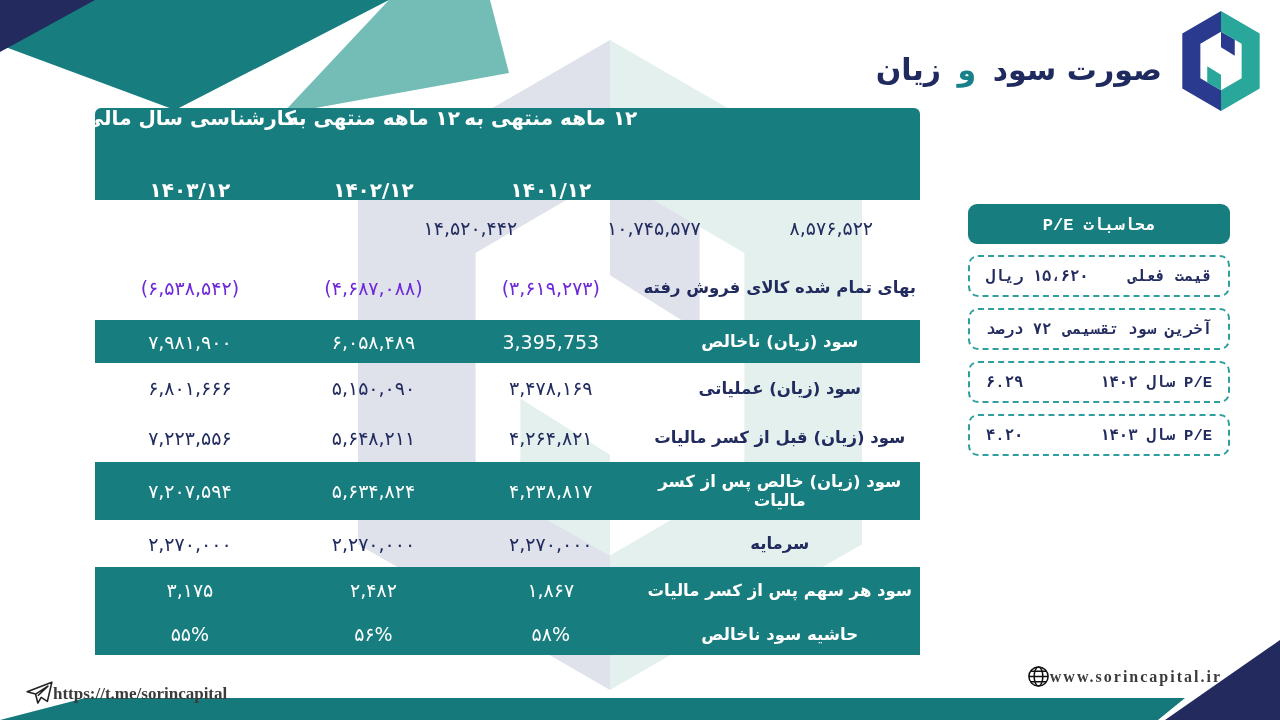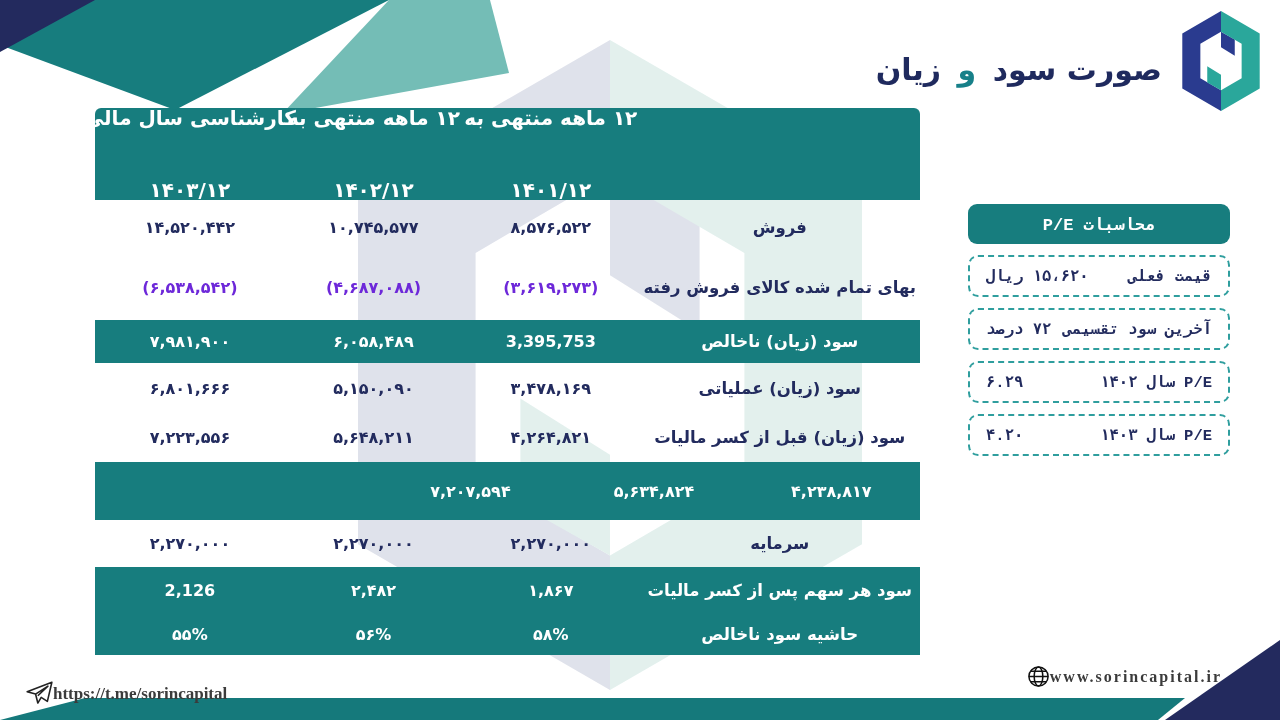--- a/index.html
+++ b/index.html
@@ -33,21 +33,21 @@
   .t-head{display:flex;direction:rtl;background:#177d7e;color:#ffffff;height:92px;
     border-radius:6px 6px 0 0;}
   .t-row{display:flex;direction:rtl;}
   .row-teal{background:#177d7e;color:#ffffff;}
   .row-white{background:transparent;color:#222b5e;}
   .cell{display:flex;align-items:center;justify-content:center;text-align:center;}
   .c-label{width:34%;font-size:16.5px;font-weight:600;}
   .c-1401{width:21.5%;}
   .c-1402{width:21.5%;}
   .c-1403{width:23%;}
-  .val{font-size:16px;font-weight:700;direction:ltr;}
+  .val{font-size:19px;font-weight:400;direction:ltr;}
   .neg .val{color:#6d28d9;}
   .row-teal .val{color:#ffffff;}
   .h-cell{display:flex;flex-direction:column;align-items:center;justify-content:space-between;
     gap:10px;font-size:20px;font-weight:600;line-height:1;}
   .h1,.h2{white-space:nowrap;}
 
   
   #pe-panel{position:absolute;left:968px;top:204px;width:262px;z-index:4;direction:rtl;font-family:Liberation Mono, monospace;}
   #pe-title{background:#177d7e;color:#ffffff;height:40px;border-radius:9px;
     display:flex;align-items:center;justify-content:center;font-size:17px;font-weight:600;}
@@ -106,21 +106,20 @@
         <span class="h1">۱۲ ماهه منتهی به</span>
         <span class="h2">۱۴۰۲/۱۲</span>
       </div>
       <div class="cell c-1403 h-cell">
         <span class="h1">کارشناسی سال مالی</span>
         <span class="h2">۱۴۰۳/۱۲</span>
       </div>
     </div>
 
     <div class="t-row row-white" style="height:55px">
-      <div class="cell c-label">فروش</div>
       <div class="cell c-1401">
           <span class="val">۸,۵۷۶,۵۲۲</span>
         </div>
       <div class="cell c-1402">
           <span class="val">۱۰,۷۴۵,۵۷۷</span>
         </div>
       <div class="cell c-1403">
           <span class="val">۱۴,۵۲۰,۴۴۲</span>
         </div>
     </div>
@@ -171,20 +170,21 @@
         </div>
       <div class="cell c-1402">
           <span class="val">۵,۶۴۸,۲۱۱</span>
         </div>
       <div class="cell c-1403">
           <span class="val">۷,۲۲۳,۵۵۶</span>
         </div>
     </div>
 
     <div class="t-row row-teal" style="height:58px">
+      <div class="cell c-label">سود (زیان) خالص پس از کسر مالیات</div>
       <div class="cell c-1401">
           <span class="val">۴,۲۳۸,۸۱۷</span>
         </div>
       <div class="cell c-1402">
           <span class="val">۵,۶۳۴,۸۲۴</span>
         </div>
       <div class="cell c-1403">
           <span class="val">۷,۲۰۷,۵۹۴</span>
         </div>
     </div>
@@ -204,21 +204,21 @@
 
     <div class="t-row row-teal" style="height:46px">
       <div class="cell c-label">سود هر سهم پس از کسر مالیات</div>
       <div class="cell c-1401">
           <span class="val">۱,۸۶۷</span>
         </div>
       <div class="cell c-1402">
           <span class="val">۲,۴۸۲</span>
         </div>
       <div class="cell c-1403">
-          <span class="val">2,126</span>
+          <span class="val">۳,۱۷۵</span>
         </div>
     </div>
 
     <div class="t-row row-teal" style="height:42px">
       <div class="cell c-label">حاشیه سود ناخالص</div>
       <div class="cell c-1401">
           <span class="val">۵۸%</span>
         </div>
       <div class="cell c-1402">
           <span class="val">۵۶%</span>

